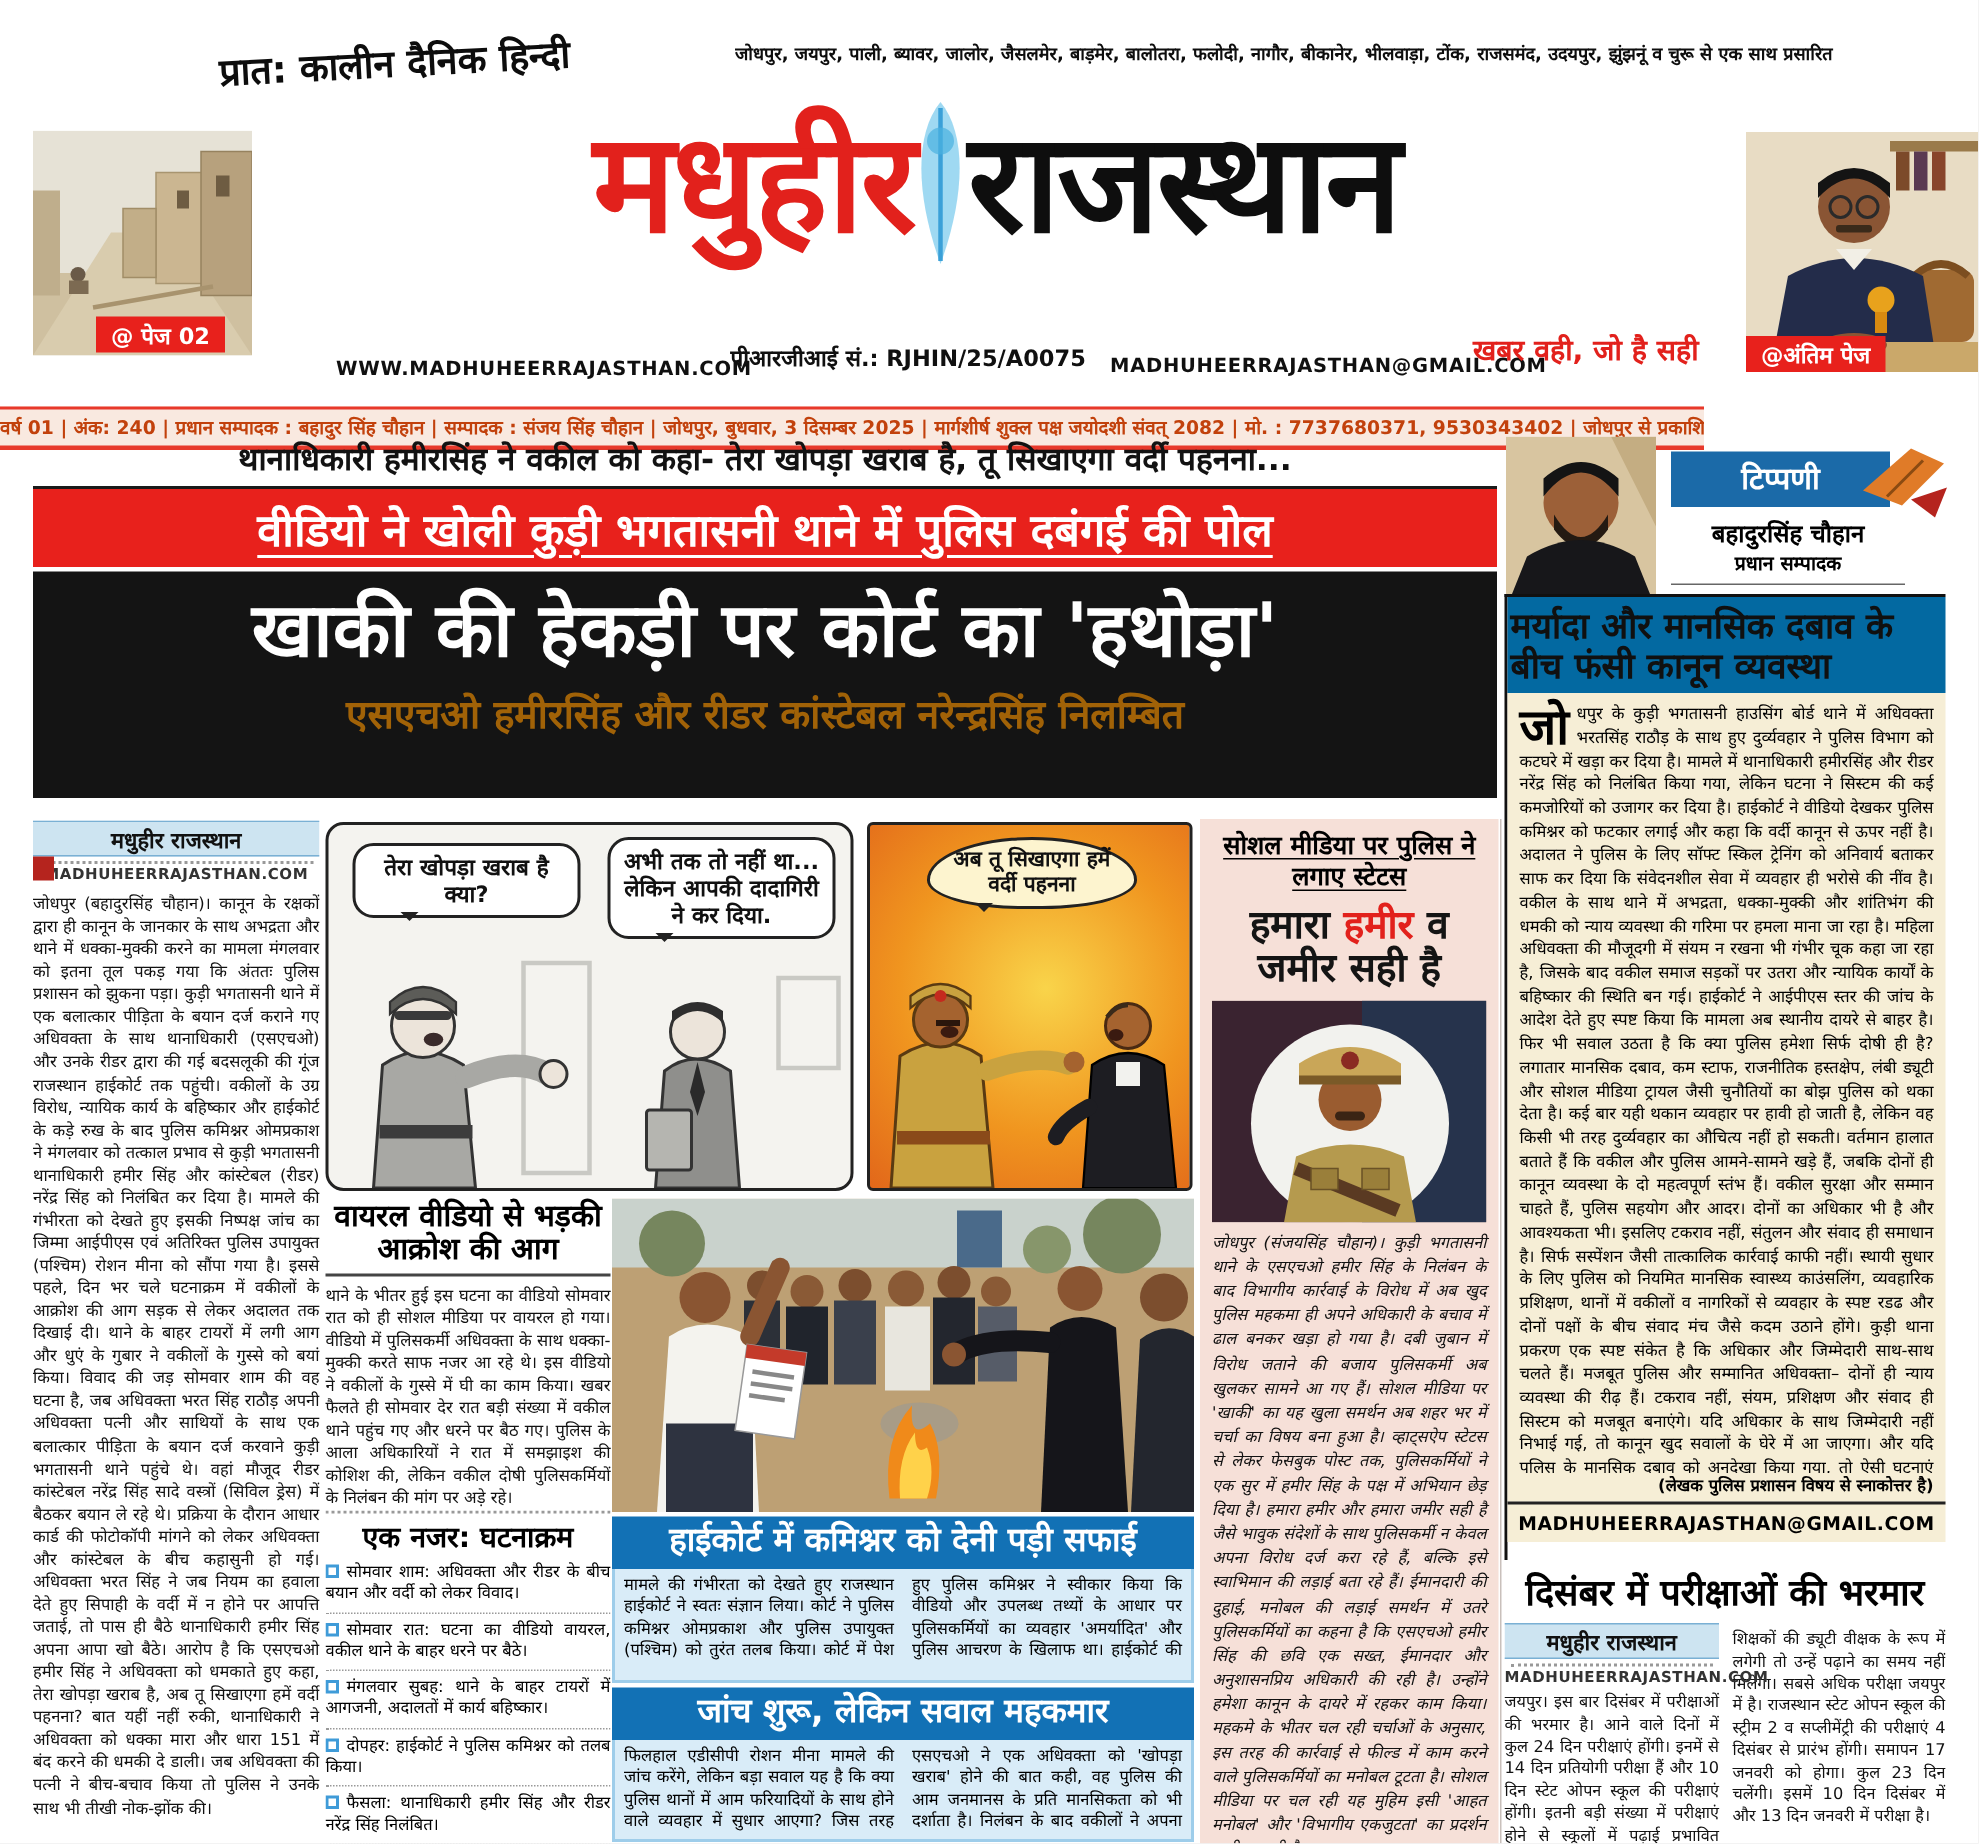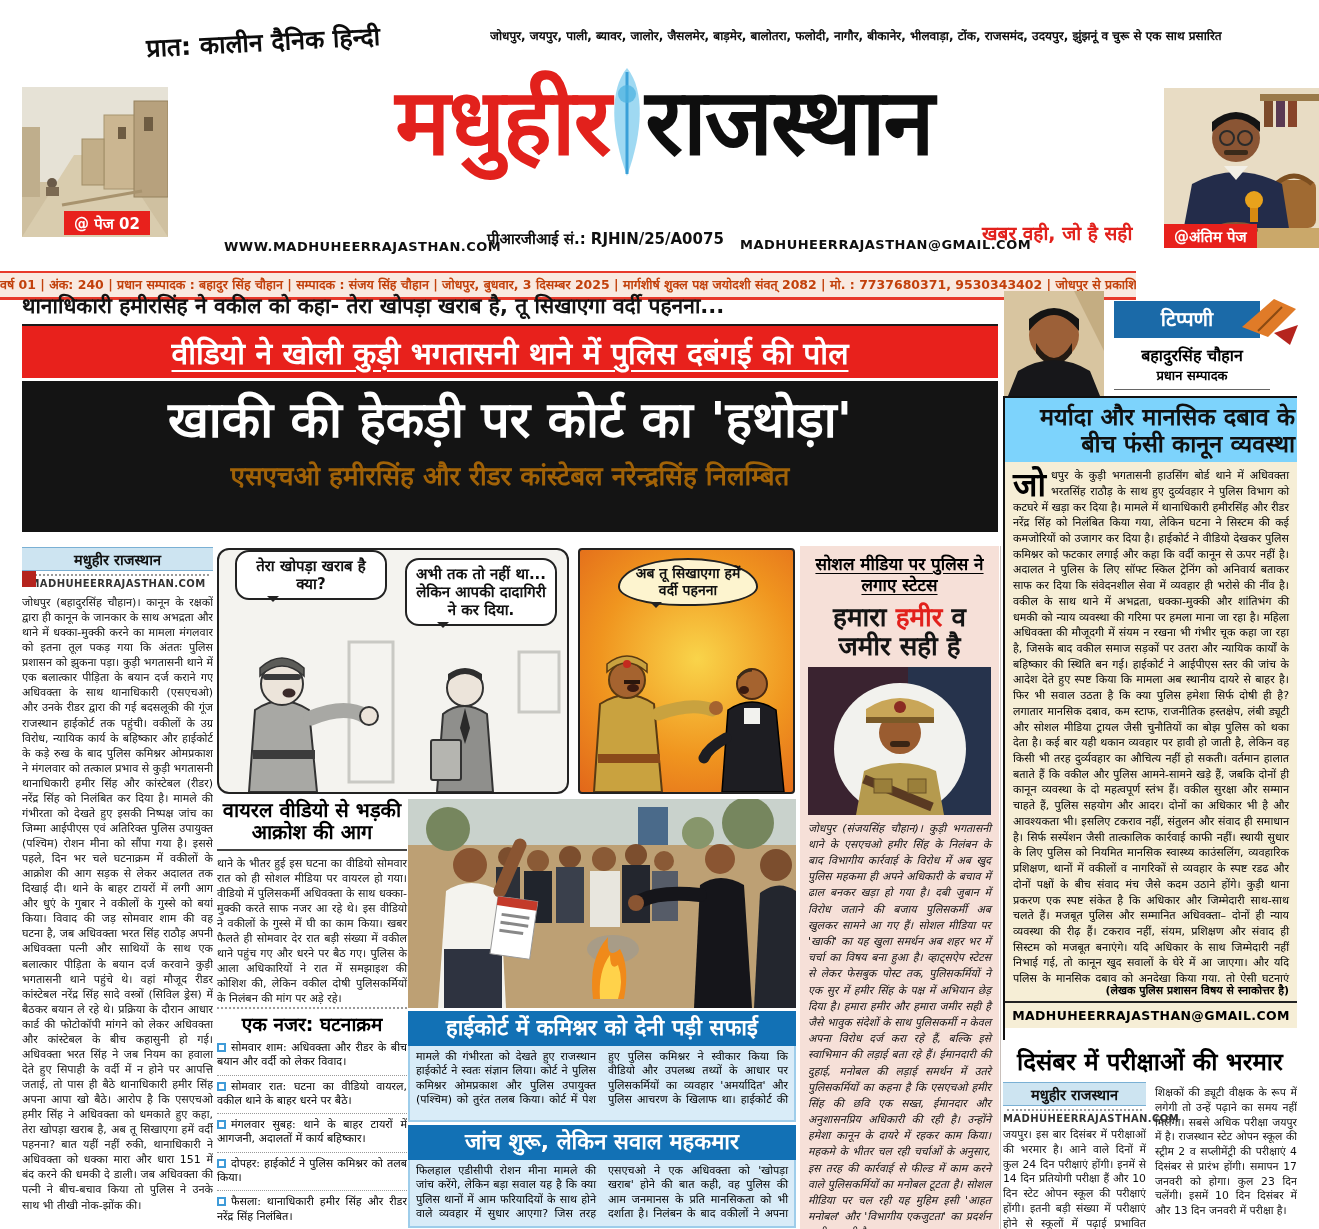--- a/index.html
+++ b/index.html
@@ -18,21 +18,21 @@
   .badge { position:absolute; background:#e8211c; color:#fff; font-weight:800; font-size:15px; padding:2px 10px; white-space:nowrap; }
   .mast-small { position:absolute; font-weight:800; color:#101010; white-space:nowrap; }
   .website { left:224px; top:239px; font-size:13px; letter-spacing:.5px; }
   .prgi { left:487px; top:228px; font-size:15px; }
   .email { left:740px; top:237px; font-size:13px; letter-spacing:.5px; }
   .slogan { left:982px; top:220px; font-size:19px; color:#e2211c; }
 
   .infobar { position:absolute; left:0; top:255px; width:1136px; height:29px; background:#f9e9e0; border-top:2px solid #e8392b; border-bottom:3px solid #e8392b; font-size:12.5px; font-weight:700; color:#c2410c; text-align:center; line-height:24px; white-space:nowrap; overflow:hidden;margin-top:16px; }
 
   
-  .kicker { position:absolute; left:22px; top:291px; width:976px; font-size:21px; font-weight:800; color:#121212; border-bottom:2.5px solid #1a1a1a; padding-bottom:5px; }
+  .kicker { position:absolute; left:22px; top:291px; width:976px; font-size:21px; font-weight:800; color:#121212; text-align:center; border-bottom:2.5px solid #1a1a1a; padding-bottom:5px; }
   .red-band { position:absolute; left:22px; top:326px; width:976px; height:52px; background:#e8211c; display:flex; align-items:center; justify-content:center; }
   .red-band span { color:#fff; font-size:30px; font-weight:800; text-decoration:underline; text-decoration-thickness:2px; text-underline-offset:6px; white-space:nowrap; }
   .black-band { position:absolute; left:22px; top:381px; width:976px; height:151px; background:#141414; text-align:center; }
   .black-band .main { color:#ffffff; font-size:50px; font-weight:800; line-height:1.0; margin-top:14px; white-space:nowrap; }
   .black-band .sub { color:#a16207; font-size:26px; font-weight:700; margin-top:12px; white-space:nowrap; }
 
   
   .byline { position:relative; text-align:center; }
   .byline .brand { background:#cde4f1; border-top:1.5px solid #7ab0d4; border-bottom:1.5px solid #7ab0d4; font-size:14.5px; font-weight:800; color:#111; padding:1px 0; }
   .byline .dots { border-top:2px dotted #999; margin:3px 4px 2px; }
@@ -77,21 +77,21 @@
 
   .vdiv { position:absolute; left:1000px; top:546px; height:683px; border-left:1px solid #c9c0bb; }
 
   
   .op-photo { position:absolute; left:1004px; top:291px; width:100px; height:105px; overflow:hidden; }
   .op-band { position:absolute; left:1114px; top:301px; width:146px; height:37px; background:#1b6aa8; color:#fff; font-weight:800; font-size:20px; text-align:center; line-height:36px; }
   .op-band svg { position:absolute; right:-42px; top:-6px; }
   .op-author { position:absolute; left:1106px; top:344px; width:172px; text-align:center; font-weight:800; font-size:16px; }
   .op-role { position:absolute; left:1114px; top:366px; width:156px; text-align:center; font-weight:800; font-size:13px; border-bottom:1.5px solid #666; padding-bottom:5px; }
   .op-box { position:absolute; left:1003px; top:396px; width:294px; height:644px; border-top:2.5px solid #111; border-left:2px solid #111; }
-  .op-head { font-size:23.5px; font-weight:800; text-align:right; line-height:1.13; padding:6px 2px 5px; color:#101010; background:#7dd3fc; }
+  .op-head { font-size:23.5px; font-weight:800; text-align:left; line-height:1.13; padding:6px 2px 5px; color:#101010; background:#0369a1; }
   .op-body { background:#f6eed6; padding:6px 8px; height:520px; overflow:hidden; font-size:11px; line-height:1.43; text-align:justify; }
   .op-body .dropcap { float:left; font-size:33px; font-weight:800; line-height:.85; margin:3px 5px 0 0; }
   .op-footer { background:#f6eed6; text-align:right; font-weight:700; font-size:11px; padding:0 8px 4px; }
   .op-email { background:#f6eed6; border-top:2px solid #222; font-weight:800; font-size:12.5px; text-align:center; height:27px; line-height:25px; letter-spacing:.4px; }
 
   
   .exams { position:absolute; left:1003px; top:1044px; width:294px; height:185px; overflow:hidden; }
   .exams .head { font-size:24px; font-weight:800; text-align:center; white-space:nowrap; overflow:hidden; }
   .exams .cols { display:flex; gap:9px; margin-top:5px; }
   .exams .c { width:143px; }
@@ -192,21 +192,21 @@
       <rect x="44" y="42" width="38" height="6" rx="3" fill="#3a3a3a"></rect>
       <ellipse cx="70" cy="61" rx="6.5" ry="4.5" fill="#3a2a2a"></ellipse>
       <path d="M92,86 Q126,72 146,84" stroke="#a8a8a4" stroke-width="15" fill="none" stroke-linecap="round"></path>
       <circle cx="150" cy="84" r="9" fill="#ece4da" stroke="#333" stroke-width="2"></circle>
       <path d="M218,160 L224,82 Q244,66 268,82 L274,160 Z" fill="#8f8f8c" stroke="#333" stroke-width="2"></path>
       <circle cx="246" cy="56" r="18" fill="#ece4da" stroke="#333" stroke-width="2"></circle>
       <path d="M229,50 Q246,34 263,50 L263,42 Q246,30 229,42 Z" fill="#2e2e2e"></path>
       <polygon points="246,76 241,96 246,112 251,96" fill="#2a2a2a"></polygon>
       <rect x="212" y="108" width="30" height="40" rx="2" fill="#b5b5b0" stroke="#333" stroke-width="2"></rect>
     </svg>
-    <div class="bubble" style="left:16px; top:0; width:152px;">तेरा खोपड़ा खराब है क्या?</div>
+    <div class="bubble" style="left:16px; top:12px; width:152px;">तेरा खोपड़ा खराब है क्या?</div>
     <div class="bubble" style="left:186px; top:8px; width:152px;">अभी तक तो नहीं था... लेकिन आपकी दादागिरी ने कर दिया.</div>
   </div>
 
   <div class="cartoon cartoon2">
     <svg class="figures" width="217" height="150" viewBox="0 0 217 150">
       <path d="M14,150 L20,62 Q48,44 74,62 L82,150 Z" fill="#c9a23f" stroke="#5a3a12" stroke-width="2"></path>
       <rect x="18" y="112" width="62" height="9" fill="#8a4a1a"></rect>
       <circle cx="47" cy="38" r="18" fill="#a5632f" stroke="#5a3a12" stroke-width="2"></circle>
       <path d="M27,30 Q47,12 67,30 L67,22 Q47,6 27,22 Z" fill="#c9a23f" stroke="#5a3a12" stroke-width="1.5"></path>
       <circle cx="47" cy="22" r="4" fill="#c42a1e"></circle>

